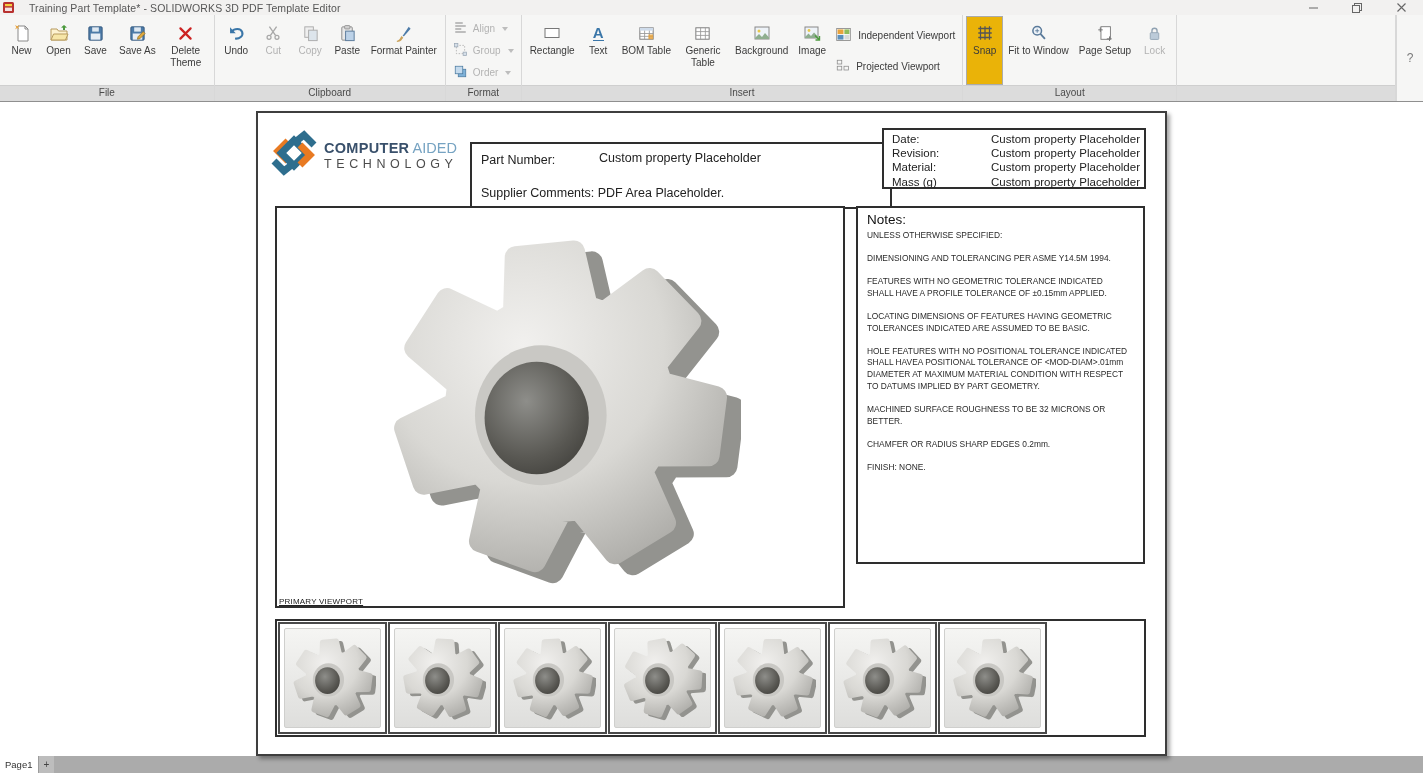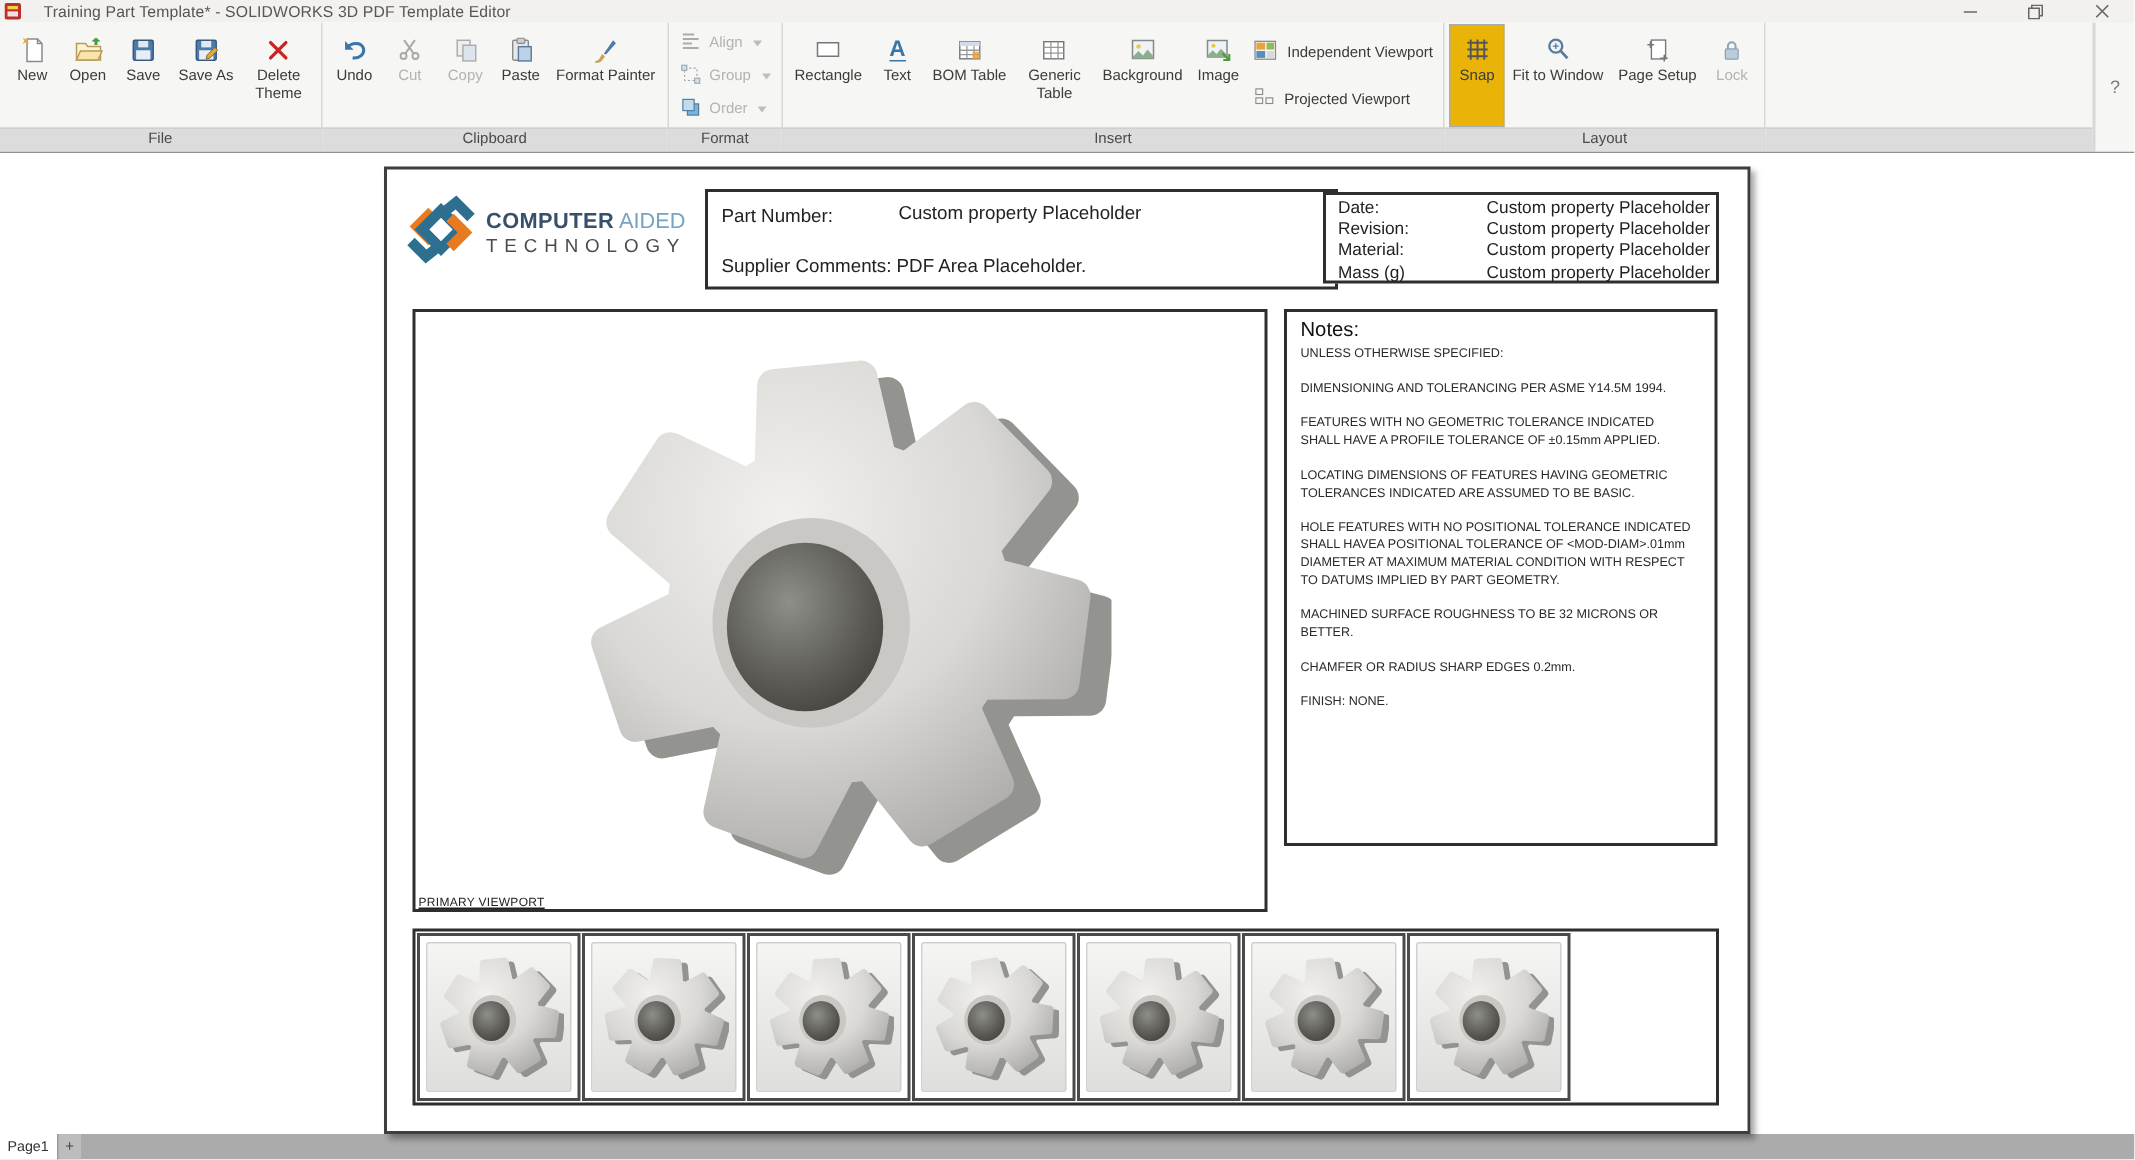--- a/index.html
+++ b/index.html
@@ -42,21 +42,21 @@
   .page{position:absolute;left:256px;top:9px;width:907px;height:641px;background:#fff;
         border:2px solid #3e3e3e;box-shadow:3px 3px 4px rgba(0,0,0,.35);}
 
   .logo{position:absolute;left:10px;top:12px;display:flex;align-items:center;gap:4px;}
   .logo-text .l1{font-size:14.5px;color:#39506b;}
   .logo-text .l1 b{color:#39506b;font-weight:bold;letter-spacing:.3px;}
   .logo-text .l1 .light{color:#76a3c2;font-weight:normal;}
   .logo-text .l2{font-size:12.5px;color:#4c4c4c;letter-spacing:4.6px;margin-top:1px;}
 
   .tb-box{position:absolute;border:2px solid #2e2e2e;background:#fff;}
-  .box-part{left:212px;top:13px;width:418px;height:63px;text-align:right;}
+  .box-part{left:212px;top:29px;width:418px;height:63px;text-align:right;}
   .pn-label{position:absolute;left:9px;top:9px;font-size:12.5px;color:#222;}
   .pn-value{position:absolute;left:127px;top:7px;font-size:12.5px;color:#222;}
   .supplier{position:absolute;left:9px;top:42px;font-size:12.5px;color:#222;}
 
   .box-props{left:624px;top:15px;width:264px;height:61px;padding-top:2px;box-sizing:border-box;}
   .prow{display:flex;justify-content:space-between;font-size:11.5px;line-height:14.2px;
         color:#222;padding:0 4px 0 8px;}
 
   .box-viewport{left:17px;top:93px;width:566px;height:398px;display:flex;
                 align-items:center;justify-content:center;}

